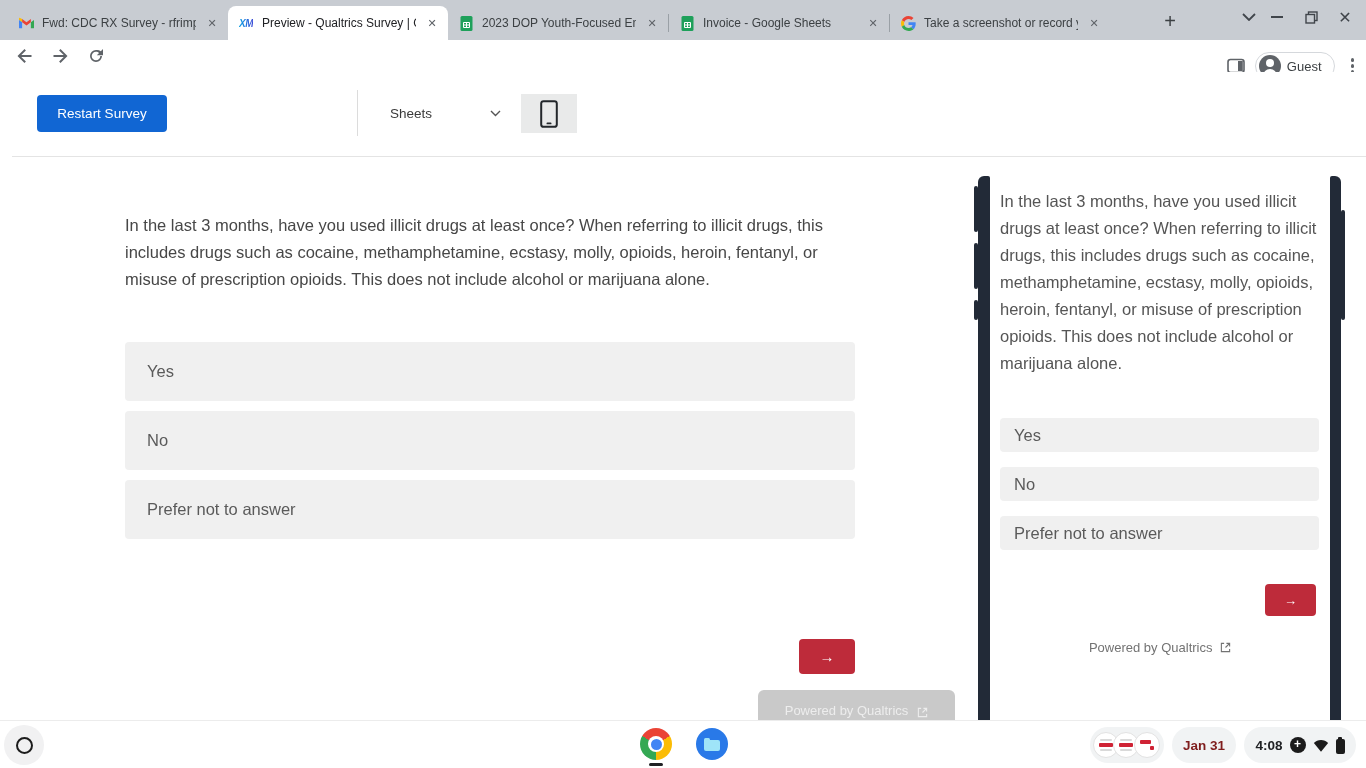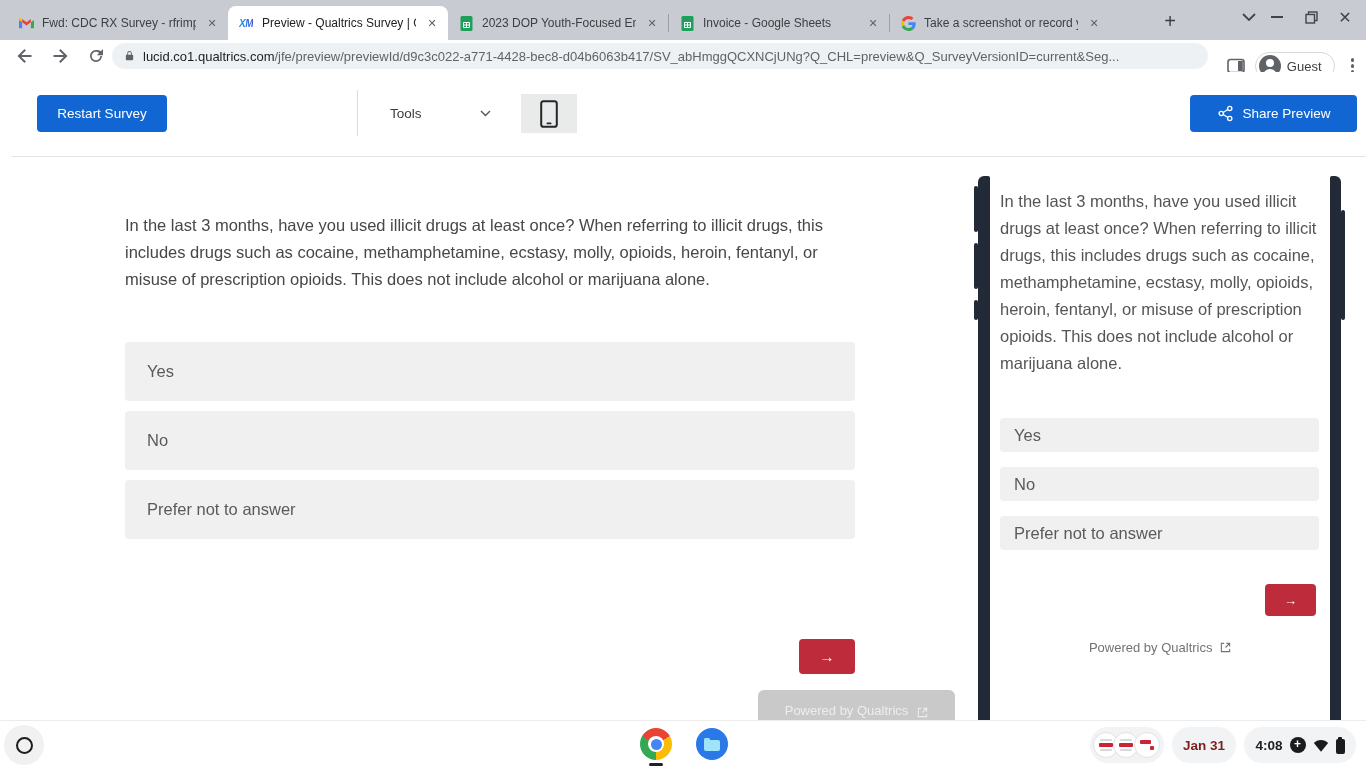--- a/index.html
+++ b/index.html
@@ -197,28 +197,20 @@
         <svg width="17" height="16" viewBox="0 0 16 16">
             <path fill="#5f6368" d="M1 7h10.2L6.6 2.4 8 1l7 7-7 7-1.4-1.4L11.2 9H1z"></path>
           </svg>
       </span>
       <span class="navbtn">
         <svg width="16" height="16" viewBox="0 0 16 16">
             <path fill="#5f6368" d="M8 2a6 6 0 1 0 6 6h-1.7A4.3 4.3 0 1 1 8 3.7c1.2 0 2.3.5 3.1 1.3L8.8 7.3H15V1.1l-2.2 2.2A6 6 0 0 0 8 2z"></path>
           </svg>
       </span>
     </div>
-    <div class="omnibox">
-      <span>
-        <svg width="11" height="14" viewBox="0 0 24 24">
-            <path fill="#5f6368" d="M12 1a5 5 0 0 0-5 5v3H6a2 2 0 0 0-2 2v8a2 2 0 0 0 2 2h12a2 2 0 0 0 2-2v-8a2 2 0 0 0-2-2h-1V6a5 5 0 0 0-5-5zm-3 8V6a3 3 0 1 1 6 0v3z"></path>
-          </svg>
-      </span>
-      <span class="urltext"><span class="domain">lucid.co1.qualtrics.com</span><span>/jfe/preview/previewId/d9c3c022-a771-4428-bec8-d04b6063b417/SV_abHmggQCXNCjUNg?Q_CHL=preview&amp;Q_SurveyVersionID=current&amp;Seg...</span></span>
-    </div>
     <div class="tb-right">
       <span>
         <svg width="18" height="16" viewBox="0 0 18 16">
             <rect x="1" y="1.5" width="16" height="13" rx="2.5" fill="none" stroke="#5f6368" stroke-width="1.6"></rect>
             <rect x="11" y="3" width="4.8" height="10" fill="#5f6368"></rect>
           </svg>
       </span>
       <span class="guest-pill">
         <span class="avatar"></span>
         <span class="glabel">Guest</span>
@@ -228,42 +220,31 @@
           <i></i>
           <i></i>
         </span>
     </div>
   </div>
 
   <div class="qtoolbar">
     <button class="btn-blue q-restart">Restart Survey</button>
     <span class="q-divider"></span>
     <div class="q-tools">
-      <span>Tools</span>
+      <span>Sheets</span>
       <svg width="11" height="7" viewBox="0 0 11 7">
           <path d="M1 1l4.5 4.5L10 1" stroke="#555" stroke-width="1.4" fill="none"></path>
         </svg>
     </div>
     <div class="q-device">
       <svg width="18" height="28" viewBox="0 0 18 28">
           <rect x="1.2" y="1.2" width="15.6" height="25.6" rx="2.4" fill="none" stroke="#23272b" stroke-width="2"></rect>
           <rect x="6.5" y="22.5" width="5" height="1.8" rx="0.9" fill="#23272b"></rect>
         </svg>
     </div>
-    <button class="btn-blue q-share">
-      <svg width="17" height="17" viewBox="0 0 24 24">
-          <g stroke="#fff" stroke-width="1.9" fill="none">
-            <circle cx="18" cy="5" r="3"></circle>
-            <circle cx="6" cy="12" r="3"></circle>
-            <circle cx="18" cy="19" r="3"></circle>
-            <path d="M8.7 10.6l6.6-4.2M8.7 13.4l6.6 4.2"></path>
-          </g>
-        </svg>
-      <span>Share Preview</span>
-    </button>
   </div>
 
   <div class="content">
     <div class="question">In the last 3 months, have you used illicit drugs at least once? When referring to illicit drugs, this includes drugs such as cocaine, methamphetamine, ecstasy, molly, opioids, heroin, fentanyl, or misuse of prescription opioids. This does not include alcohol or marijuana alone.</div>
     <div class="opt opt1">Yes</div>
     <div class="opt opt2">No</div>
     <div class="opt opt3">Prefer not to answer</div>
     <button class="nextbtn next-desktop">→</button>
     <div class="powered-desktop">
       <span>Powered by Qualtrics</span>

